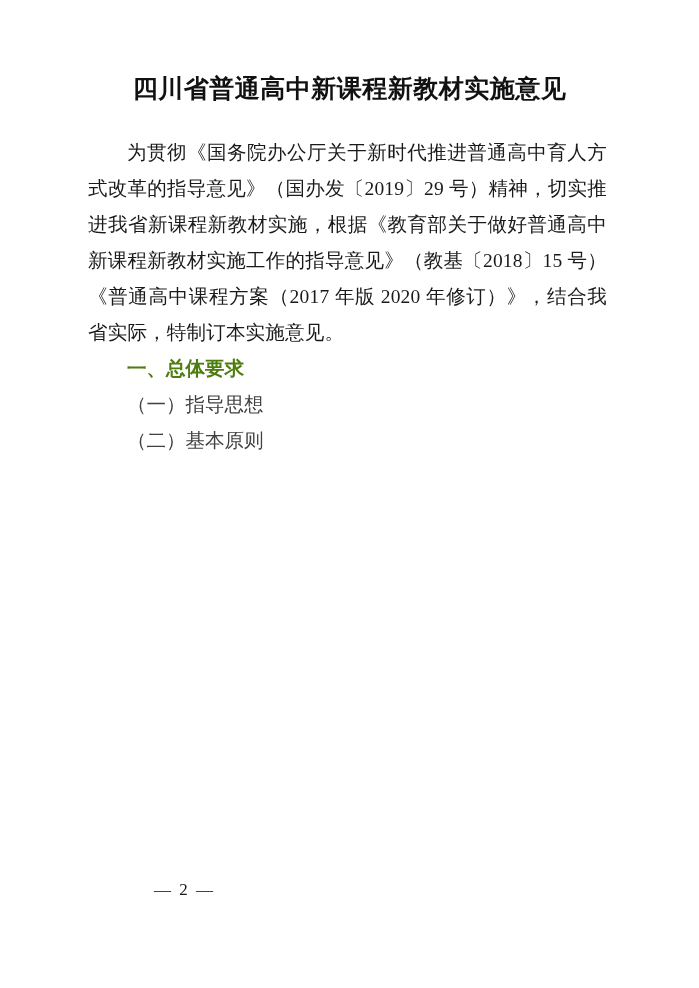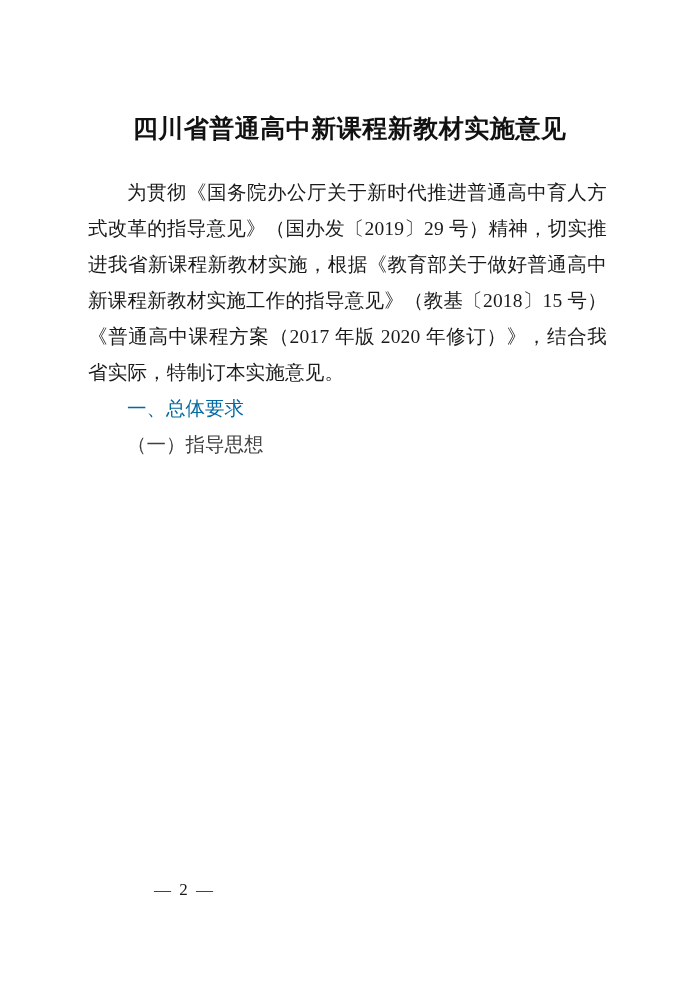--- a/index.html
+++ b/index.html
@@ -25,44 +25,44 @@
     left: 88px;
     top: 0;
     width: 523px;
   }
   .doc-title {
     font-family: "Liberation Serif", "DejaVu Serif", serif;
     font-weight: bold;
     font-size: 25px;
     letter-spacing: 0.5px;
     text-align: center;
-    margin-top: 112px;
+    margin-top: 72px;
     margin-bottom: 30px;
     color: #111111;
     white-space: nowrap;
   }
   .para {
     font-size: 19.5px;
     line-height: 36px;
     text-align: justify;
     text-justify: inter-ideograph;
     margin: 0 4px 0 0;
     letter-spacing: 0.2px;
     color: #1a1a1a;
   }
   .indent2 {
     text-indent: 2em;
   }
   .heading1 {
     font-size: 19.5px;
     line-height: 36px;
-    font-weight: normal;
+    font-weight: bold;
     text-indent: 2em;
     margin: 0;
-    color: #0369a1;
+    color: #4d7c0f;
   }
   .heading2 {
     font-size: 19.5px;
     line-height: 36px;
     text-indent: 2em;
     margin: 0;
     color: #404040;
   }
   .footer {
     position: absolute;
@@ -87,19 +87,20 @@
 
     <h1 class="doc-title">四川省普通高中新课程新教材实施意见</h1>
 
     <p class="para indent2">为贯彻《国务院办公厅关于新时代推进普通高中育人方式改革的指导意见》（国办发〔2019〕29 号）精神，切实推进我省新课程新教材实施，根据《教育部关于做好普通高中新课程新教材实施工作的指导意见》（教基〔2018〕15 号）《普通高中课程方案（2017 年版 2020 年修订）》，结合我省实际，特制订本实施意见。</p>
 
     <p class="heading1">一、总体要求</p>
 
     <p class="heading2">（一）指导思想</p>
 
 
+    <p class="heading2">（二）基本原则</p>
 
   </div>
 
   <div class="footer">
     <span class="page-number-wrap">— 2 —</span>
   </div>
 </div>
 
 </body></html>

